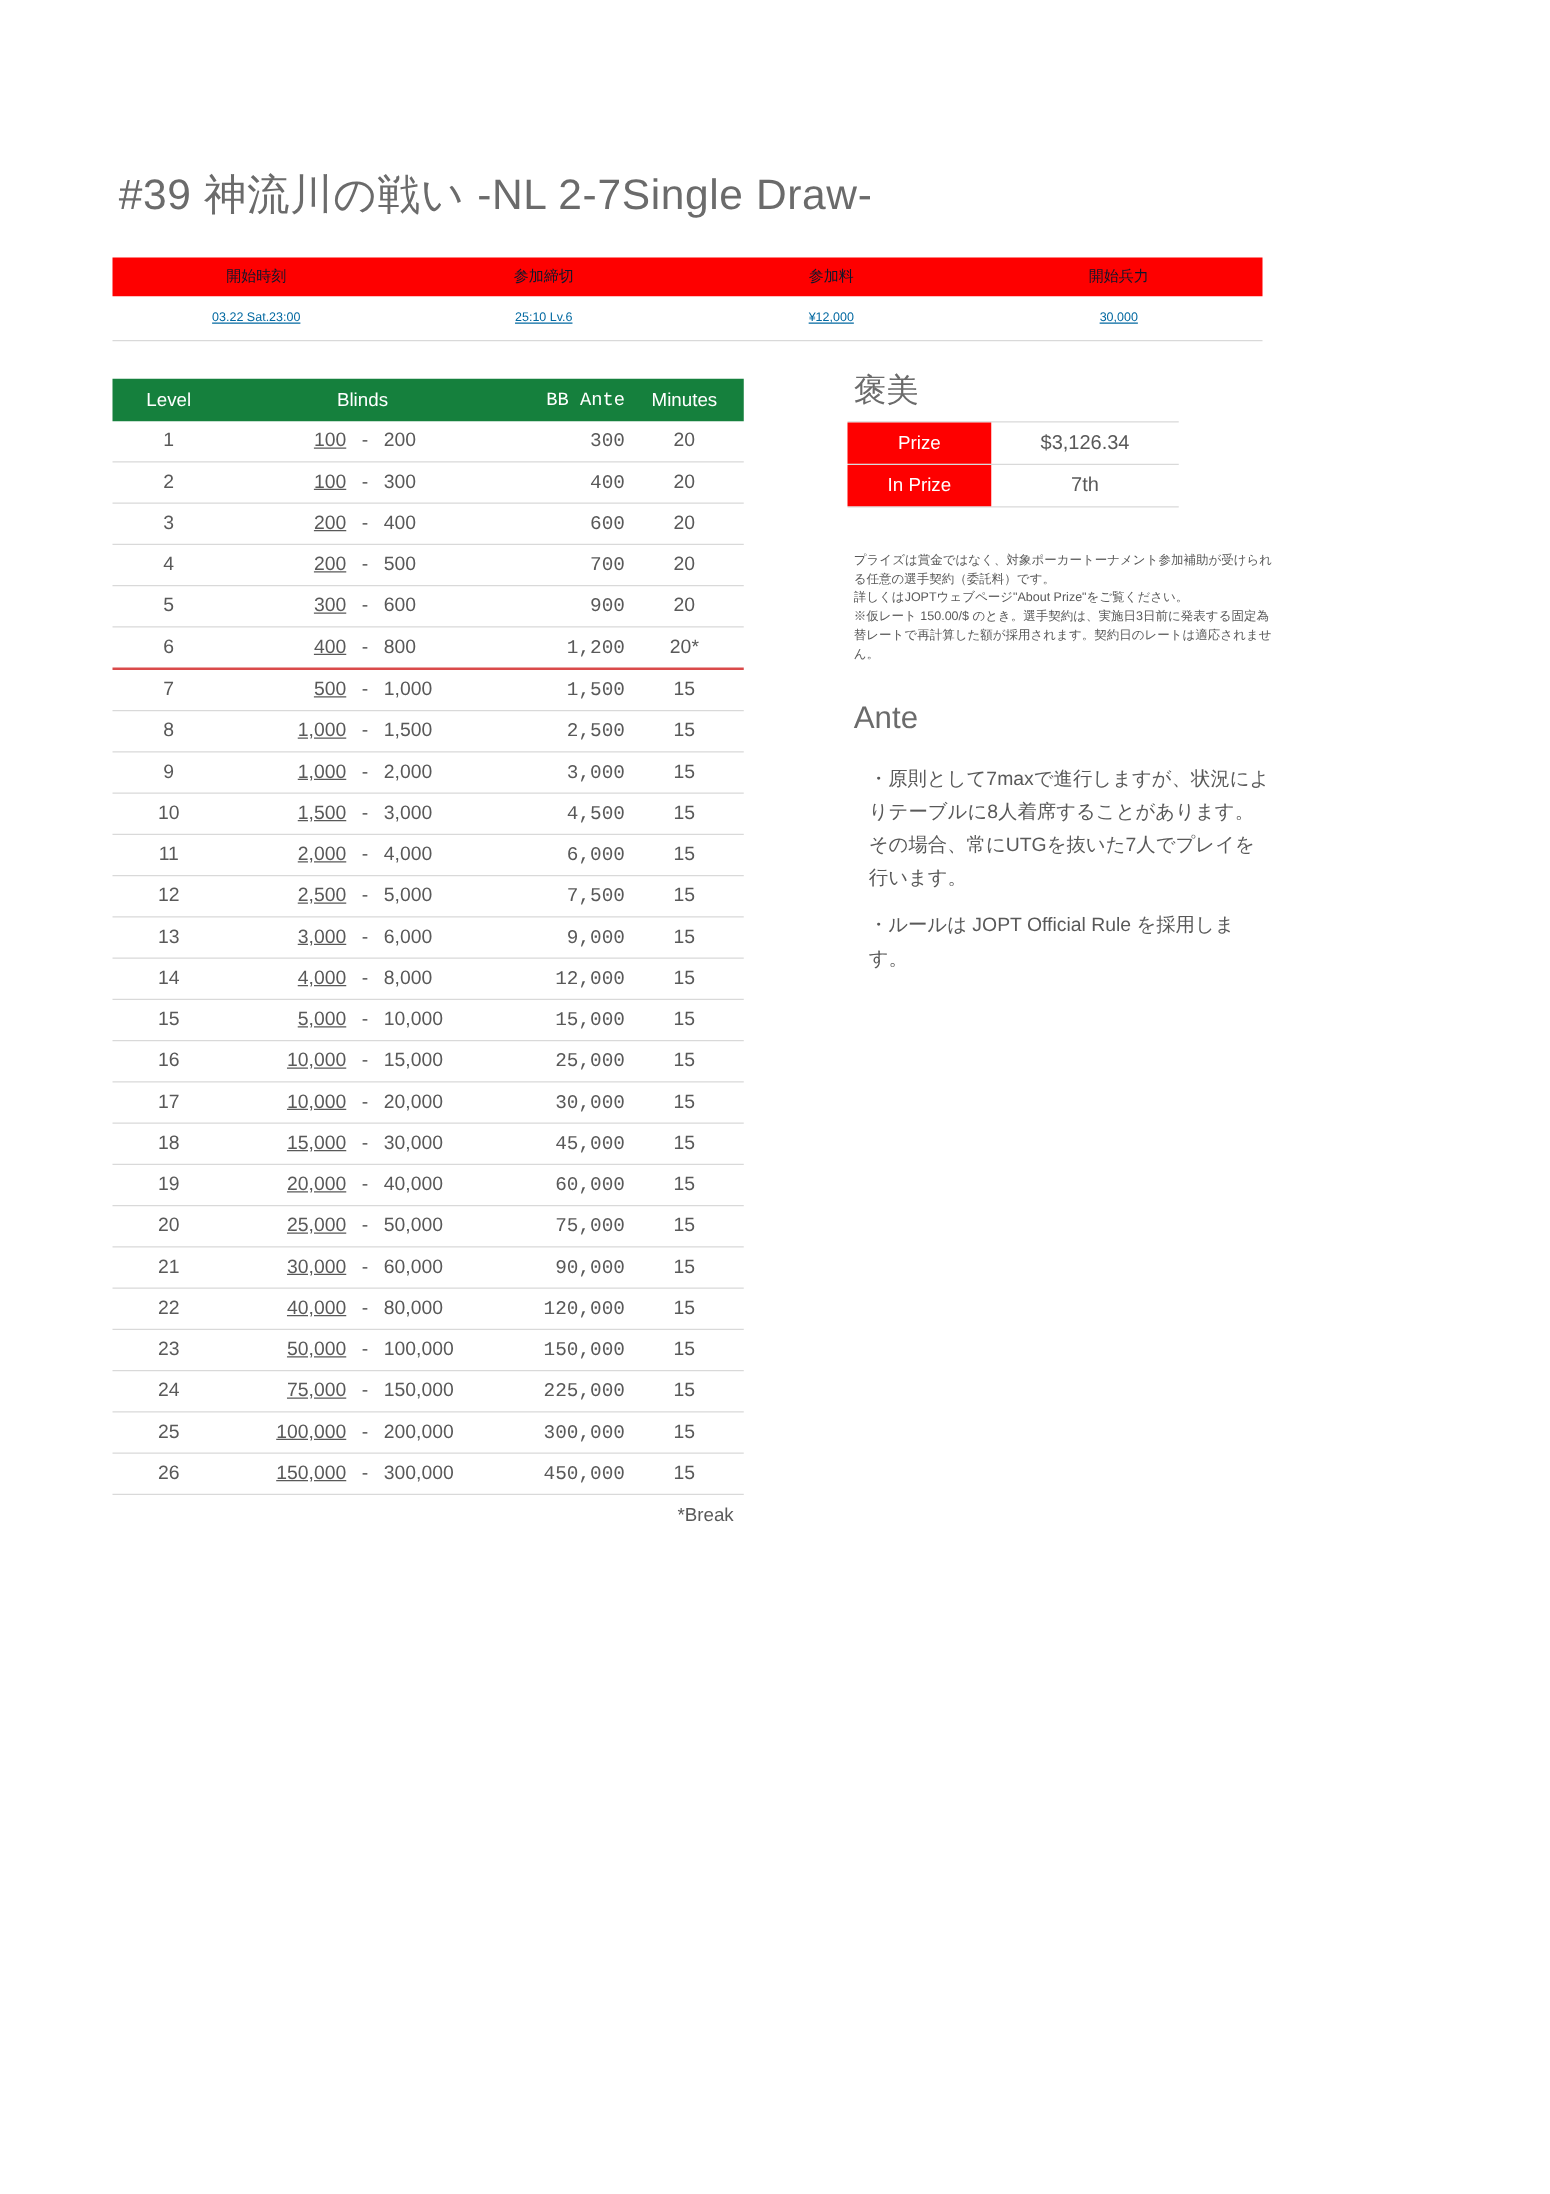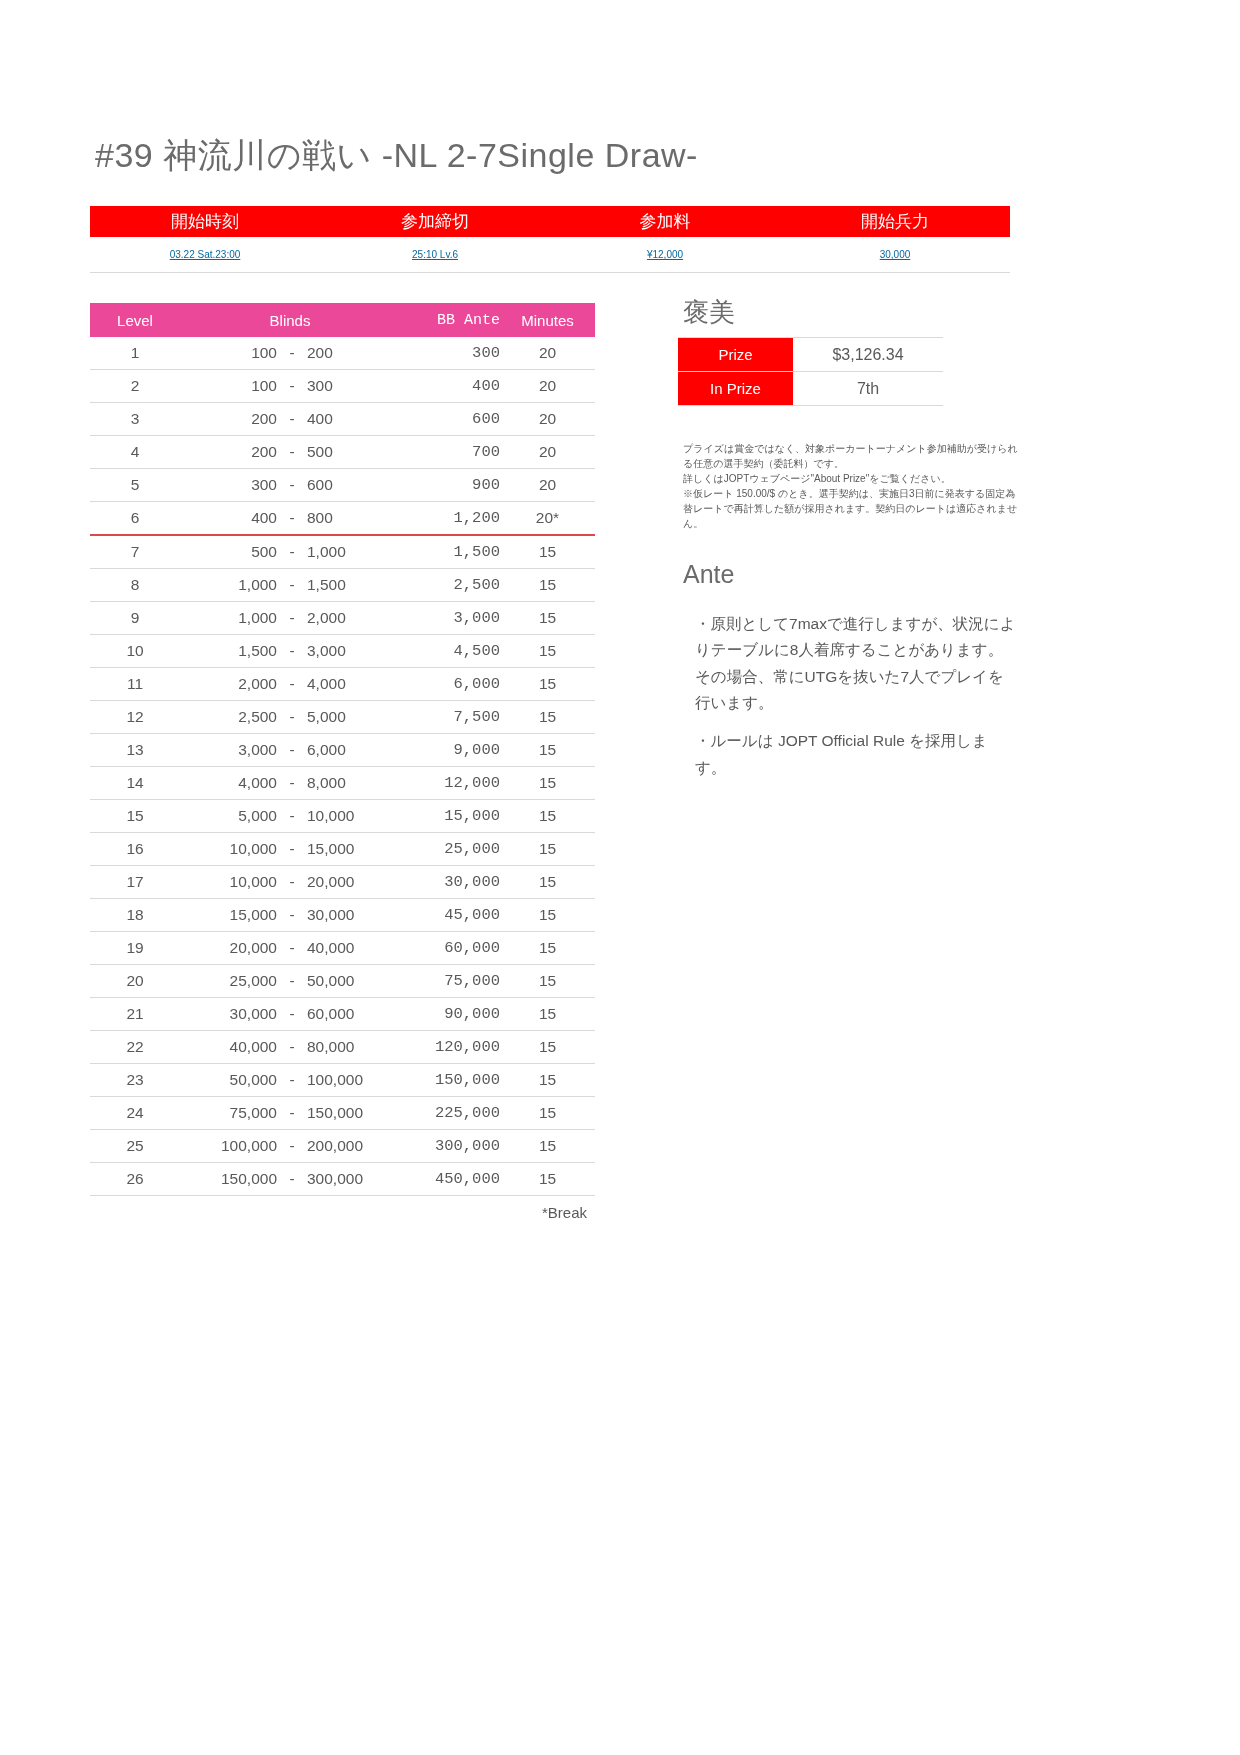--- a/index.html
+++ b/index.html
@@ -16,45 +16,45 @@
     white-space:nowrap;
   }
 
   
   .info-header {
     position:absolute; left:90px; top:206px; width:920px; height:31px;
     background:#fe0000; display:flex;
   }
   .info-header .cell {
     flex:1; display:flex; align-items:center; justify-content:center;
-    color:#ffffff; font-size:17px;
+    color:#0f172a; font-size:12px;
   }
   .info-values {
     position:absolute; left:90px; top:237px; width:920px; height:35px;
     display:flex; border-bottom:1px solid #d9d9d9;
   }
   .info-values .cell {
     flex:1; display:flex; align-items:center; justify-content:center;
     color:#0369a1; font-size:10px;text-decoration:underline;
   }
 
   
   .blinds-table { position:absolute; left:90px; top:303px; width:505px; }
   .bt-row {
     display:flex; height:32px; align-items:center;
     border-bottom:1px solid #d9d9d9; color:#595959; font-size:15.5px;
   }
   .bt-row.header {
-    height:34px; background:#ec4899; color:#ffffff; font-size:15px;
+    height:34px; background:#15803d; color:#ffffff; font-size:15px;
     border-bottom:none;
   }
   .bt-row.reg-close { border-bottom:2px solid #da4a4a; }
   .col-level   { width:90px;  text-align:center; }
   .col-blinds  { width:220px; display:flex; }
-  .col-blinds .sb   { width:97px; text-align:right; }
+  .col-blinds .sb   { width:97px; text-align:right;text-decoration:underline; }
   .col-blinds .dash { width:30px; text-align:center; }
   .col-blinds .bb   { flex:1; text-align:left; }
   .col-blinds.hdr-center { display:block; text-align:center; }
   .col-ante    { width:100px; text-align:right;font-family:Liberation Mono, monospace; }
   .col-minutes { width:95px;  text-align:center; }
 
   .break-note {
     position:absolute; left:90px; top:1204px; width:497px;
     text-align:right; font-size:15px; color:#595959;
   }

